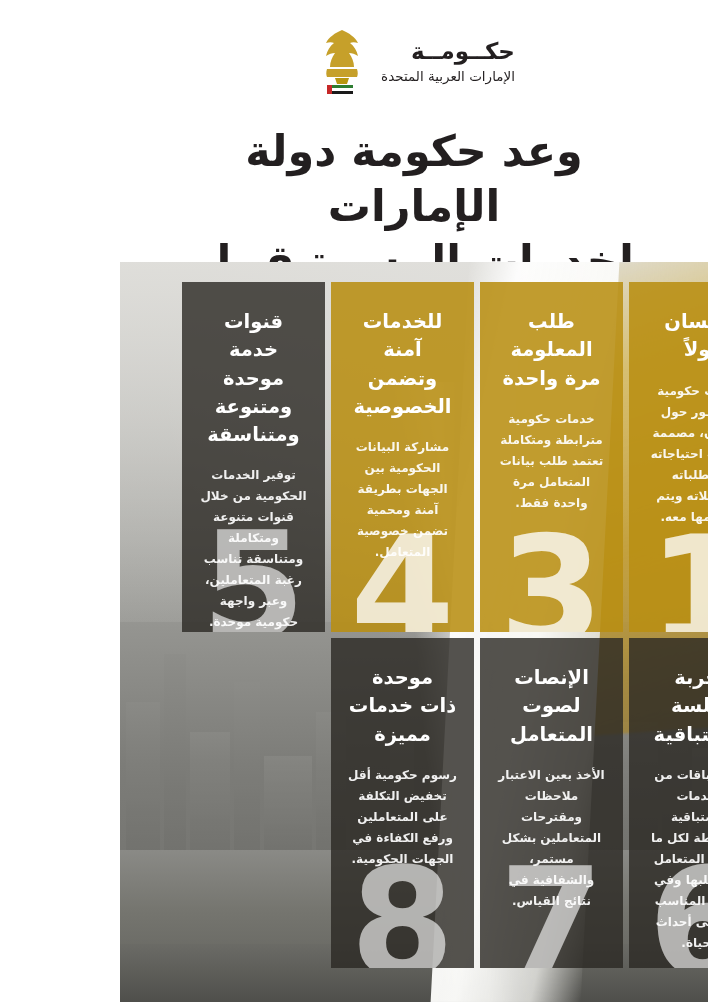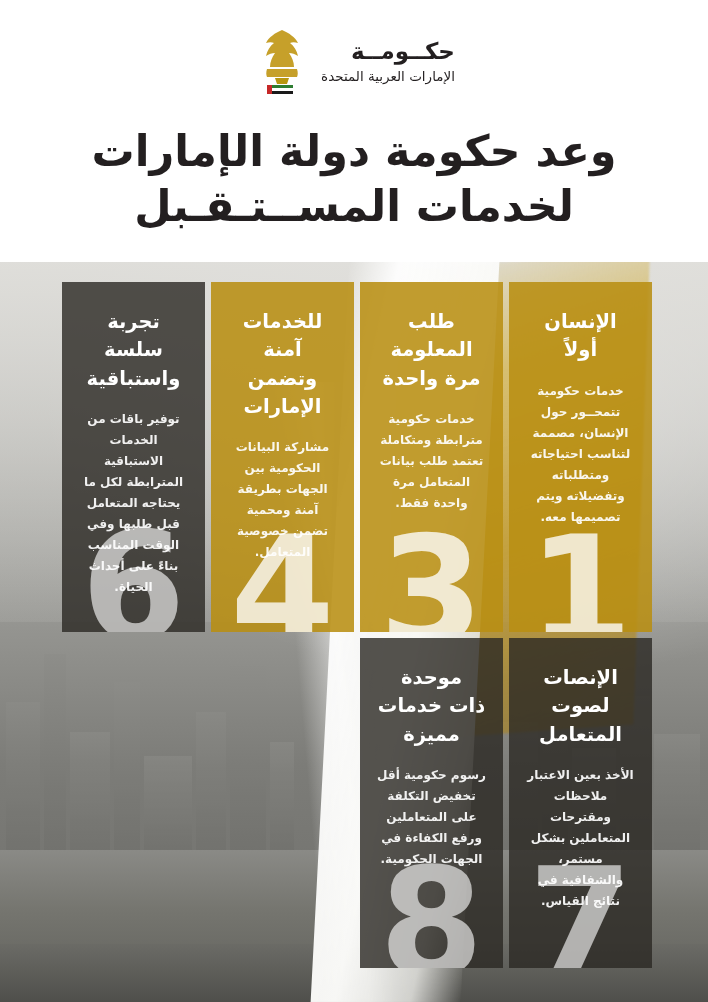--- a/index.html
+++ b/index.html
@@ -3,21 +3,21 @@
 <meta charset="utf-8">
 <style>
   html,body{margin:0;padding:0;}
   body{
     width:708px;height:1002px;
     background:#ffffff;
     font-family:"DejaVu Sans","Liberation Sans",sans-serif;
     overflow:hidden;
     position:relative;
   }
-  .page{position:relative;width:708px;height:1002px;overflow:hidden;}
+  .page{position:relative;width:588px;height:1002px;overflow:hidden;}
 
   
   .header{
     position:relative;
     height:262px;
     background:#ffffff;
     text-align:center;
   }
   .logo-row{
     display:flex;
@@ -241,26 +241,36 @@
         <span>مرة واحدة</span>
       </h3>
       <p>خدمات حكومية مترابطة ومتكاملة تعتمد طلب بيانات المتعامل مرة واحدة فقط.</p>
       <div class="num">3</div>
     </div>
 
     <div class="tile gold">
       <h3>
         <span>للخدمات آمنة</span><br>
         <span>وتضمن</span><br>
-        <span>الإمارات</span>
+        <span>الخصوصية</span>
       </h3>
       <p>مشاركة البيانات الحكومية بين الجهات بطريقة آمنة ومحمية تضمن خصوصية المتعامل.</p>
       <div class="num">4</div>
     </div>
 
+    <div class="tile dark">
+      <h3>
+        <span>قنوات خدمة</span><br>
+        <span>موحدة</span><br>
+        <span>ومتنوعة</span><br>
+        <span>ومتناسقة</span>
+      </h3>
+      <p>توفير الخدمات الحكومية من خلال قنوات متنوعة ومتكاملة ومتناسقة تناسب رغبة المتعاملين، وعبر واجهة حكومية موحدة.</p>
+      <div class="num">5</div>
+    </div>
 
     <div class="tile dark">
       <h3>
         <span>تجربة سلسة</span><br>
         <span>واستباقية</span>
       </h3>
       <p>توفير باقات من الخدمات الاستباقية المترابطة لكل ما يحتاجه المتعامل قبل طلبها وفي الوقت المناسب بناءً على أحداث الحياة.</p>
       <div class="num">6</div>
     </div>
 

